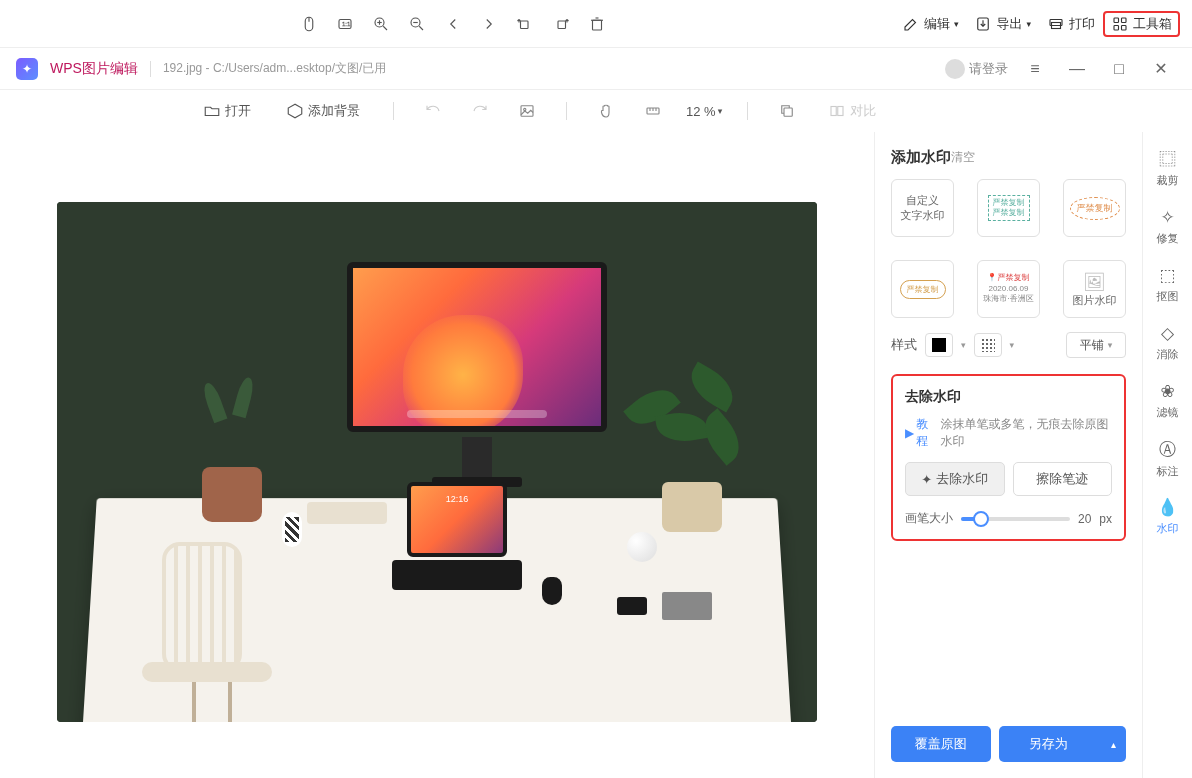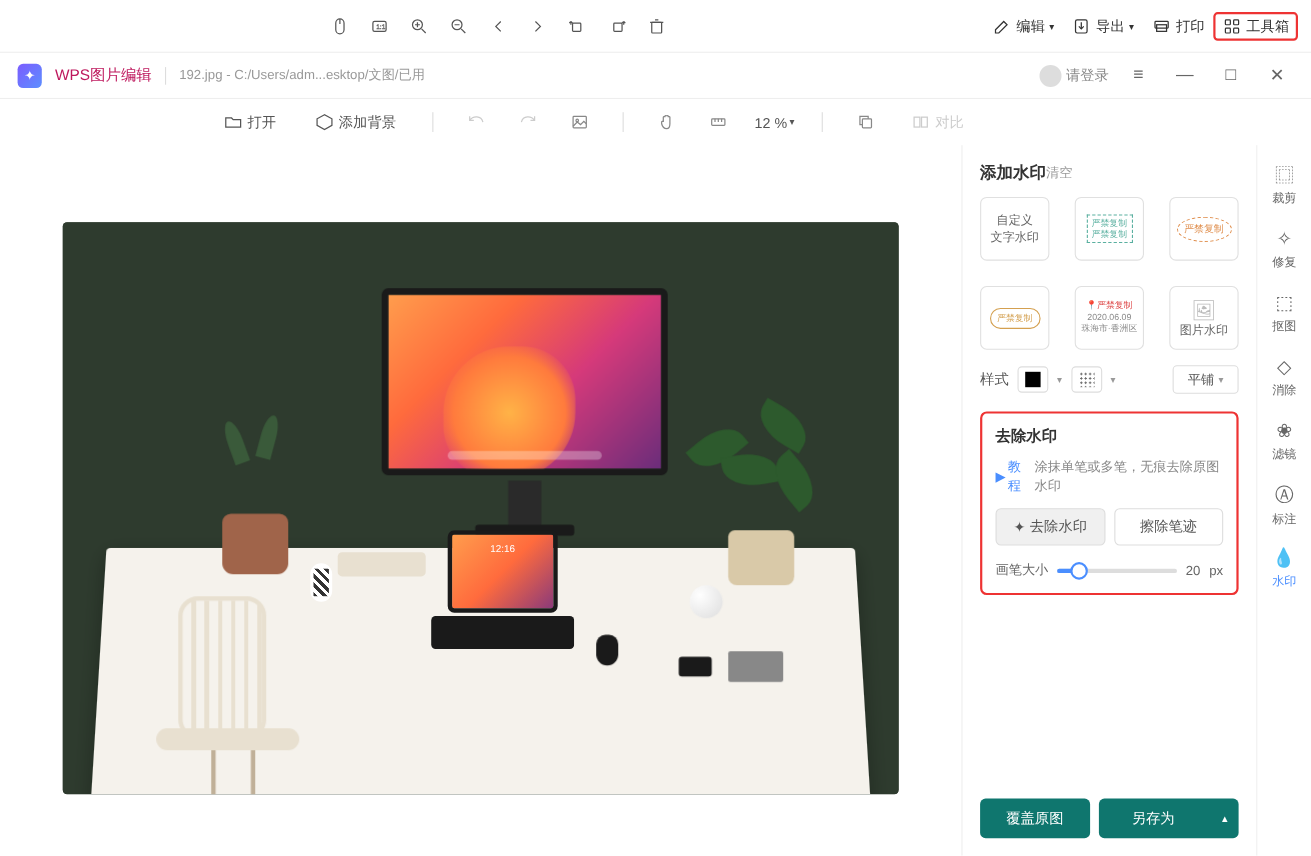--- a/index.html
+++ b/index.html
@@ -83,21 +83,21 @@
 .rb-tip{font-size:12px;color:#888;margin-bottom:12px;display:flex;align-items:center;gap:4px}
 .rb-tip .tut{color:#4a8eff;display:flex;align-items:center;gap:2px}
 .rb-btns{display:flex;gap:8px;margin-bottom:14px}
 .rb-btn{flex:1;height:34px;border:1px solid #ddd;border-radius:5px;display:flex;align-items:center;justify-content:center;font-size:13px;color:#555;cursor:pointer;gap:4px}
 .rb-btn.active{background:#f0f0f0}
 .brush-row{display:flex;align-items:center;gap:8px;font-size:12px;color:#666}
 .brush-slider{flex:1;height:4px;background:#ddd;border-radius:2px;position:relative;cursor:pointer}
 .brush-slider:before{content:"";position:absolute;left:0;width:18%;height:100%;background:#4a8eff;border-radius:2px}
 .brush-slider:after{content:"";position:absolute;left:18%;top:50%;transform:translate(-50%,-50%);width:12px;height:12px;background:#fff;border:2px solid #4a8eff;border-radius:50%}
 .bottom-btns{position:absolute;bottom:16px;left:16px;right:16px;display:flex;gap:8px}
-.bb{flex:1;height:36px;background:#0f766e;color:#fff;border-radius:5px;display:flex;align-items:center;justify-content:center;font-size:13px;cursor:pointer}
+.bb{flex:1;height:36px;background:#3b82f6;color:#fff;border-radius:5px;display:flex;align-items:center;justify-content:center;font-size:13px;cursor:pointer}
 .bb.split{position:relative;padding-right:28px}
 .bb.split:after{content:"▴";position:absolute;right:10px;font-size:10px}
 .side-tabs{width:50px;border-left:1px solid #eee;display:flex;flex-direction:column;align-items:center;padding-top:8px;gap:2px;background:#fff}
 .st{width:44px;height:56px;display:flex;flex-direction:column;align-items:center;justify-content:center;gap:3px;font-size:11px;color:#666;cursor:pointer;border-radius:5px}
 .st.active{color:#4a8eff}
 .st .ic{font-size:17px}
 svg{width:18px;height:18px;stroke:currentColor;fill:none;stroke-width:1.5}
 </style>
 </head>
 <body>

